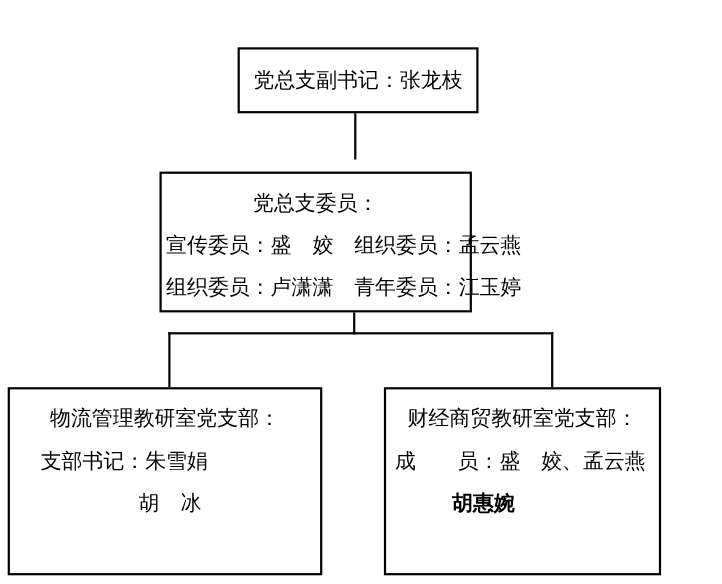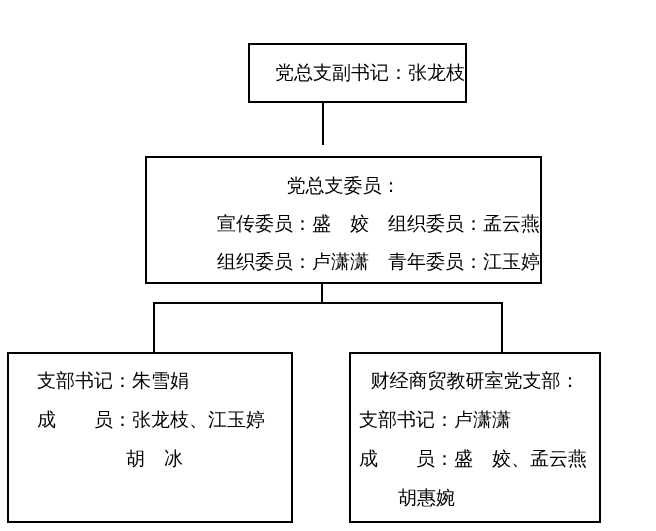--- a/index.html
+++ b/index.html
@@ -23,27 +23,26 @@
     background: #ffffff;
     box-sizing: border-box;
   }
   .connector {
     position: absolute;
     background: #000000;
   }
   
   .box-deputy {
     left: 216px; top: 43px; width: 219px; height: 60px;
-    display: flex; align-items: center; justify-content: flex-end;
+    display: flex; align-items: center; justify-content: center;
     white-space: nowrap;
-    margin-left: 32px;
   }
   
   .box-committee {
-    left: 145px; top: 156px; width: 397px; height: 128px;
+    left: 145px; top: 156px; width: 284px; height: 128px;
     padding-top: 9px;
   }
   .box-committee .row {
     height: 38px;
     line-height: 38px;
     white-space: nowrap;
     text-align: right;
   }
   .box-committee .row.centered { text-align: center; }
   .box-committee .row.flush { padding-left: 4px; }
@@ -57,21 +56,21 @@
   .box-branch .row {
     height: 39px;
     line-height: 39px;
     white-space: nowrap;
   }
   .box-branch .row.title { text-align: center; }
   .box-logistics .row.body { padding-left: 28px; }
   .box-finance  .row.body { padding-left: 8px; }
   .box-branch .row.cont {  }
   .box-logistics .row.cont { padding-left: 117px; }
-  .box-finance  .row.cont { padding-left: 47px; }
+  .box-finance  .row.cont { padding-left: 60px; font-weight: bold; }
   
   .v1 { left: 322px; top: 103px; width: 2px; height: 42px; }
   .v2 { left: 321px; top: 284px; width: 2px; height: 20px; }
   .hbar { left: 153px; top: 302px; width: 350px; height: 2px; }
   .v3 { left: 153px; top: 302px; width: 2px; height: 50px; }
   .v4 { left: 501px; top: 302px; width: 2px; height: 50px; }
 </style>
 </head>
 <body>
 
@@ -88,25 +87,24 @@
     <div class="row flush">宣传委员：盛　姣　组织委员：孟云燕</div>
     <div class="row flush">组织委员：卢潇潇　青年委员：江玉婷</div>
   </div>
 
   <div class="connector v2"></div>
   <div class="connector hbar"></div>
   <div class="connector v3"></div>
   <div class="connector v4"></div>
 
   <div class="box box-branch box-logistics">
+    <div class="row title">物流管理教研室党支部：</div>
     <div class="row body">支部书记：朱雪娟</div>
-    <div class="row body">成　　员：张龙枝、江玉婷</div>
     <div class="row cont">胡　冰</div>
   </div>
 
   <div class="box box-branch box-finance">
     <div class="row title">财经商贸教研室党支部：</div>
-    <div class="row body">支部书记：卢潇潇</div>
     <div class="row body">成　　员：盛　姣、孟云燕</div>
     <div class="row cont">胡惠婉</div>
   </div>
 
 </div>
 
 </body></html>

